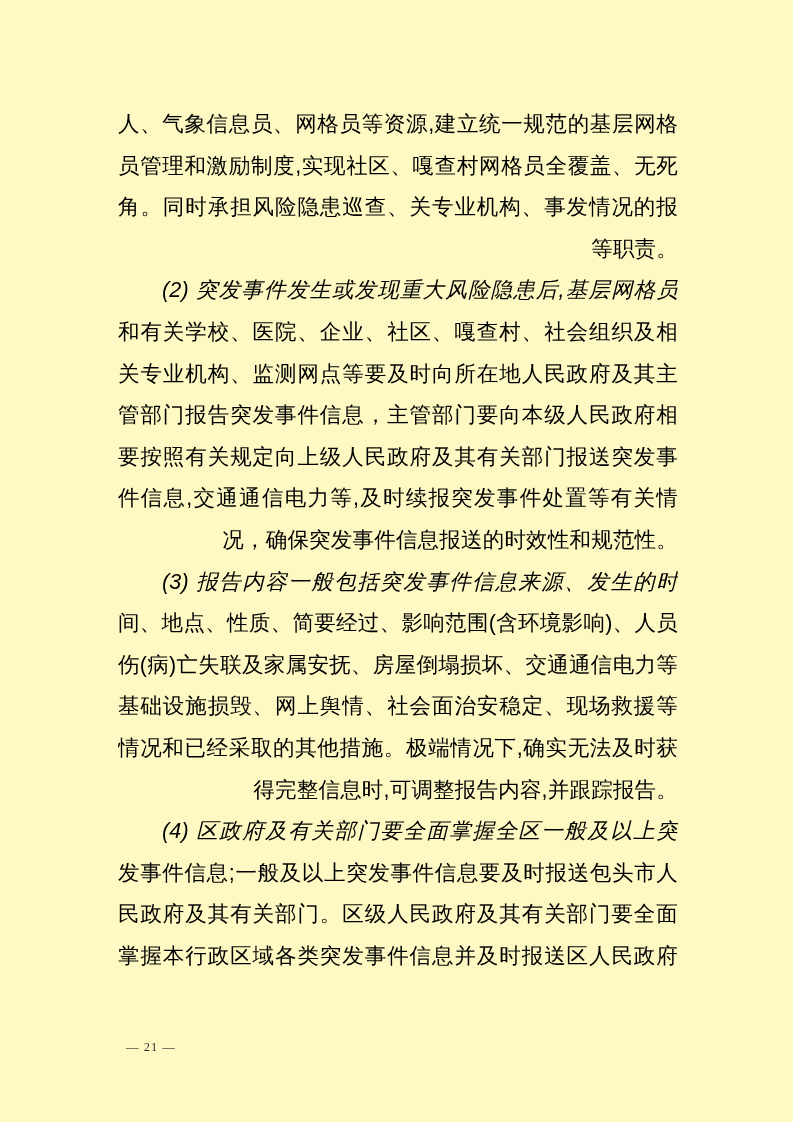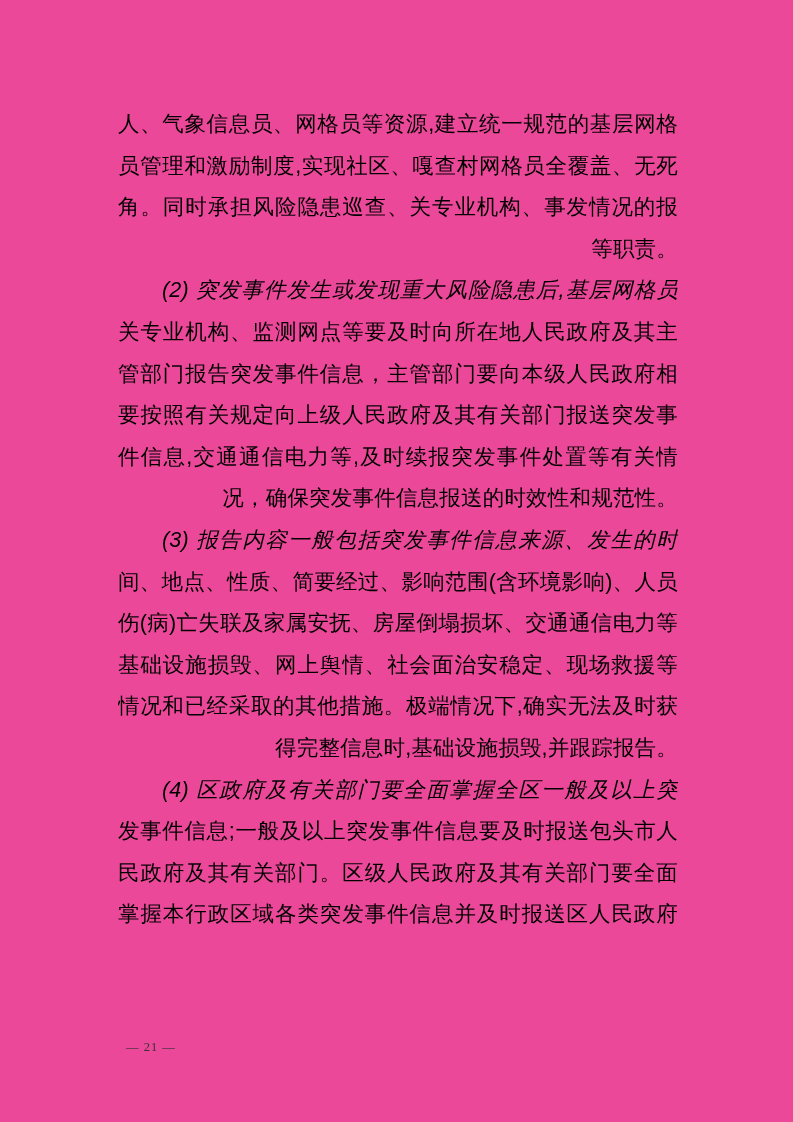--- a/index.html
+++ b/index.html
@@ -4,21 +4,21 @@
 <style>
   html, body {
     margin: 0;
     padding: 0;
     background: #ffffff;
   }
   .page {
     position: relative;
     width: 793px;
     height: 1122px;
-    background: #ec4899;
+    background: #fef9c3;
     overflow: hidden;
     font-family: "Liberation Sans", sans-serif;
   }
   .content {
     position: absolute;
     left: 118px;
     top: 104px;
     width: 560px;
   }
   .para {
@@ -63,33 +63,34 @@
   <div class="content">
 
   <div class="para">
         <div class="line justify">人、气象信息员、网格员等资源,建立统一规范的基层网格</div>
         <div class="line justify">员管理和激励制度,实现社区、嘎查村网格员全覆盖、无死</div>
         <div class="line justify">角。同时承担风险隐患巡查、关专业机构、事发情况的报告</div>
         <div class="line">等职责。</div>
       </div>
       <div class="para">
         <div class="line justify indent">(2) 突发事件发生或发现重大风险隐患后,基层网格员</div>
+        <div class="line justify">和有关学校、医院、企业、社区、嘎查村、社会组织及相</div>
         <div class="line justify">关专业机构、监测网点等要及时向所在地人民政府及其主</div>
         <div class="line justify">管部门报告突发事件信息，主管部门要向本级人民政府相</div>
         <div class="line justify">要按照有关规定向上级人民政府及其有关部门报送突发事</div>
         <div class="line justify">件信息,交通通信电力等,及时续报突发事件处置等有关情</div>
         <div class="line">况，确保突发事件信息报送的时效性和规范性。</div>
       </div>
       <div class="para">
         <div class="line justify indent">(3) 报告内容一般包括突发事件信息来源、发生的时</div>
         <div class="line justify">间、地点、性质、简要经过、影响范围(含环境影响)、人员</div>
         <div class="line justify">伤(病)亡失联及家属安抚、房屋倒塌损坏、交通通信电力等</div>
         <div class="line justify">基础设施损毁、网上舆情、社会面治安稳定、现场救援等</div>
         <div class="line justify">情况和已经采取的其他措施。极端情况下,确实无法及时获</div>
-        <div class="line">得完整信息时,基础设施损毁,并跟踪报告。</div>
+        <div class="line">得完整信息时,可调整报告内容,并跟踪报告。</div>
       </div>
       <div class="para">
         <div class="line justify indent">(4) 区政府及有关部门要全面掌握全区一般及以上突</div>
         <div class="line justify">发事件信息;一般及以上突发事件信息要及时报送包头市人</div>
         <div class="line justify">民政府及其有关部门。区级人民政府及其有关部门要全面</div>
         <div class="line justify">掌握本行政区域各类突发事件信息并及时报送区人民政府</div>
       </div>
     </div>
   <div class="page-number">— 21 —</div>
 </div>

